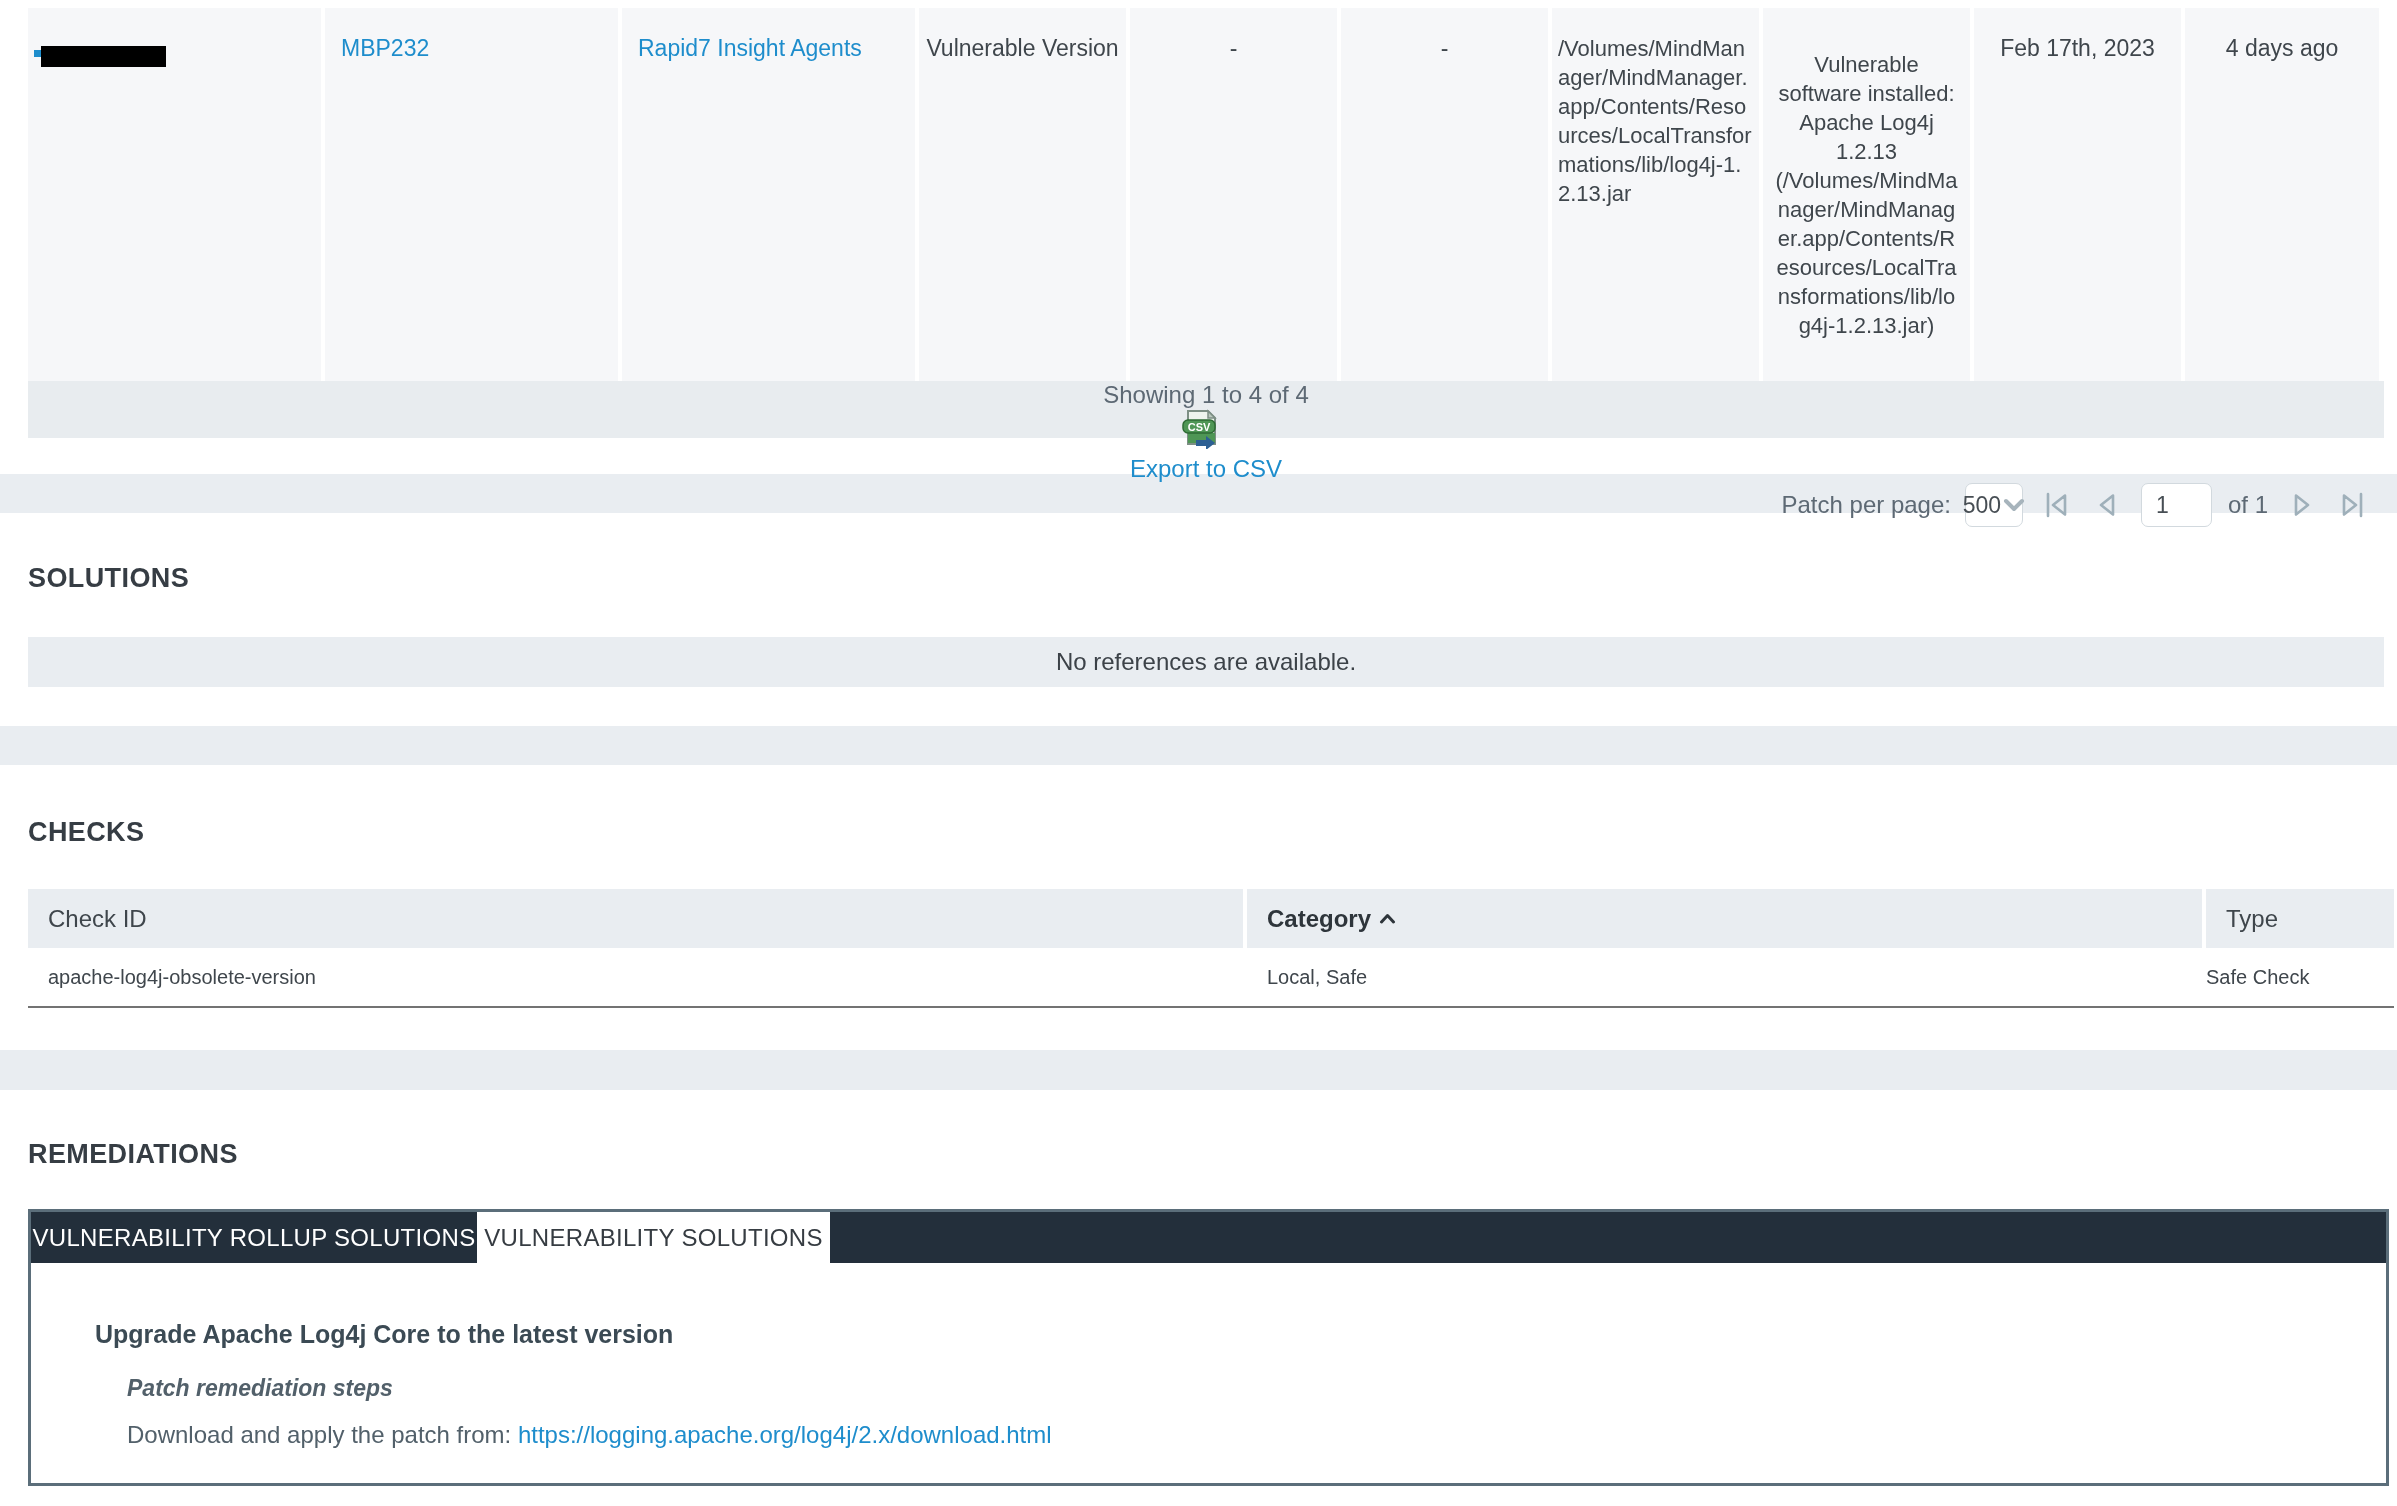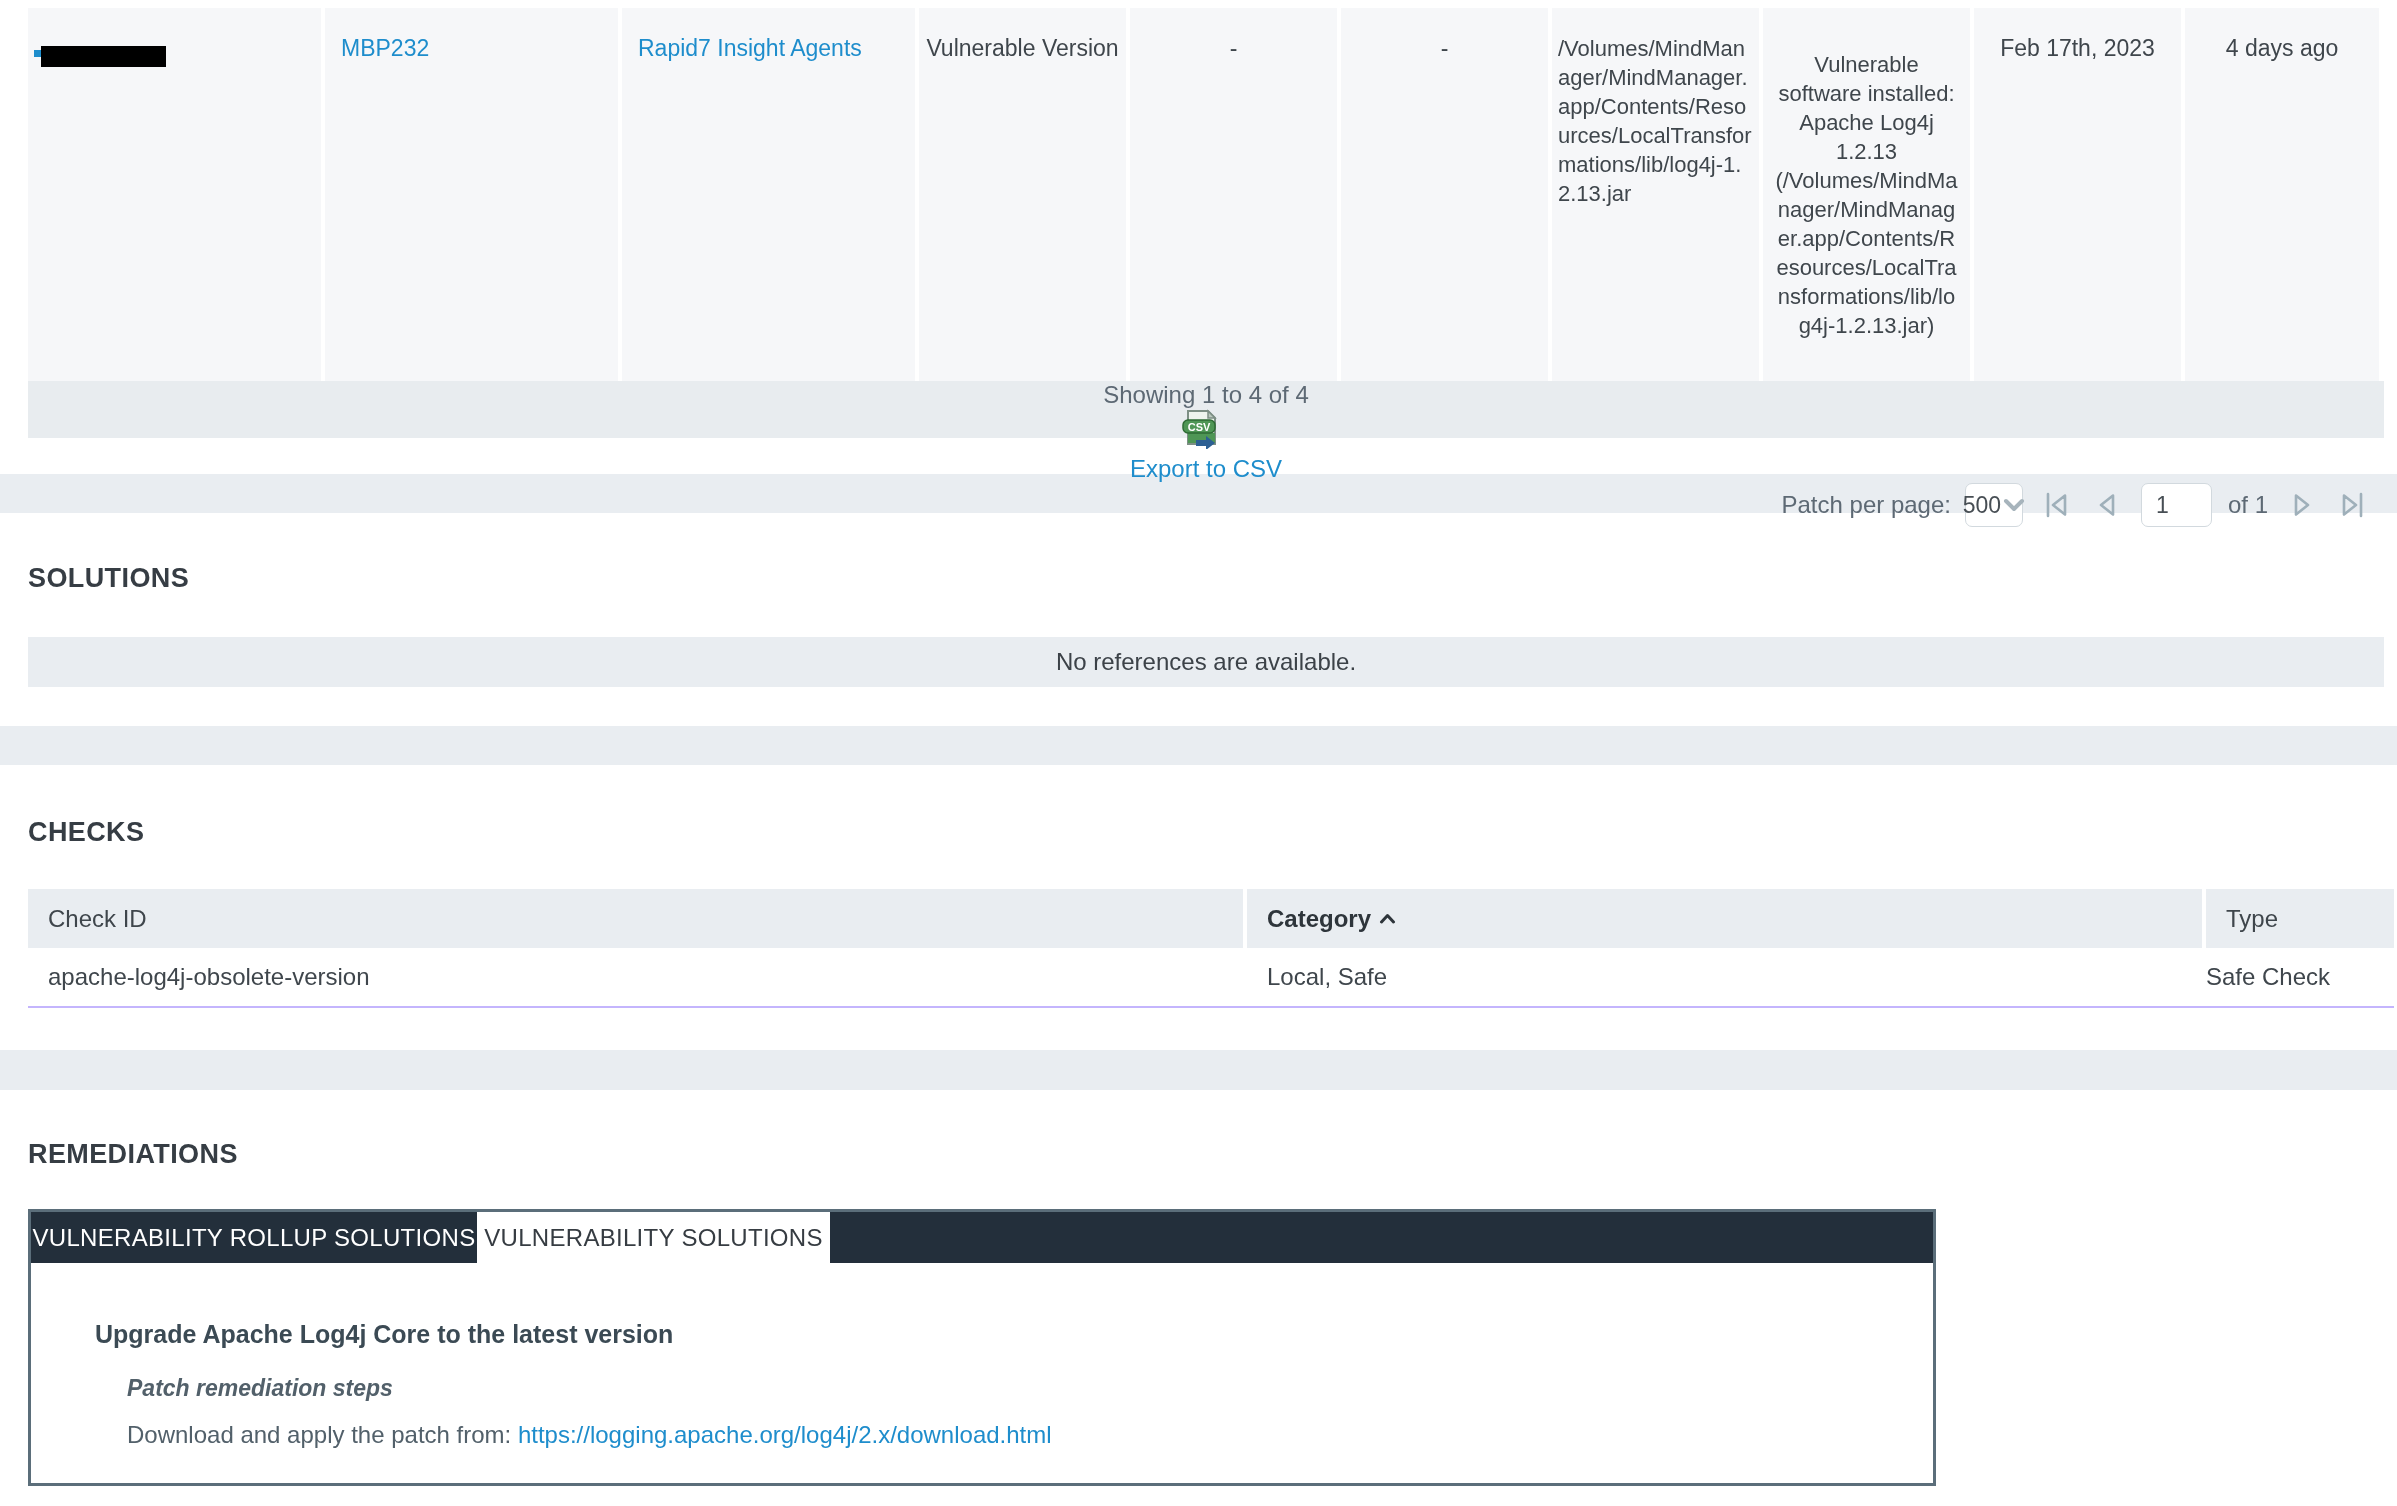--- a/index.html
+++ b/index.html
@@ -54,29 +54,29 @@
   
   .checks-heading { margin-top:52px; }
   .checks-table { margin:42px 0 0 28px; width:2366px; }
   .checks-head { display:flex; gap:4px; height:59px; }
   .ch-cell { background:#e9edf1; display:flex; align-items:center; font-size:24px;
     color:#3f464c; padding-left:20px; }
   .ch-id { width:1215px; }
   .ch-cat { width:955px; font-weight:700; color:#2e353b; }
   .ch-type { width:188px; }
   .sort-caret { margin-left:8px; display:inline-flex; }
-  .checks-row { display:flex; height:60px; align-items:center; font-size:24px;
-    border-bottom:2px solid #c4b5fd; }
+  .checks-row { display:flex; height:60px; align-items:center; font-size:20px;
+    border-bottom:2px solid #737373; }
   .cr-id { width:1219px; padding-left:20px; }
   .cr-cat { width:959px; padding-left:20px; }
   .cr-type { width:188px; }
 
   
   .rem-heading { margin-top:49px; }
-  .rem-panel { margin:40px 0 0 28px; width:1908px; height:277px;
+  .rem-panel { margin:40px 0 0 28px; width:2361px; height:277px;
     border:3px solid #5b6e7a; background:#fff; }
   .tabbar { height:51px; background:#232f3b; display:flex; }
   .tab { height:51px; display:flex; align-items:center; justify-content:center;
     font-size:24px; letter-spacing:0.3px; cursor:pointer; }
   .tab-inactive { width:446px; color:#fff; }
   .tab-active { width:353px; background:#fff; color:#363c42; }
   .panel-body { padding:57px 0 0 64px; }
   .rem-title { font-size:25px; font-weight:700; color:#3b4a54; }
   .rem-sub { margin:26px 0 0 32px; font-size:23px; font-weight:700;
     font-style:italic; color:#52606a; }

